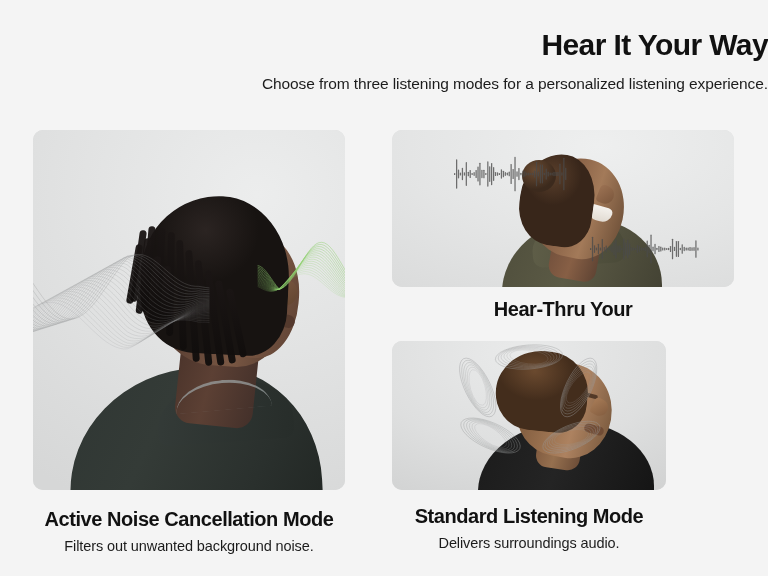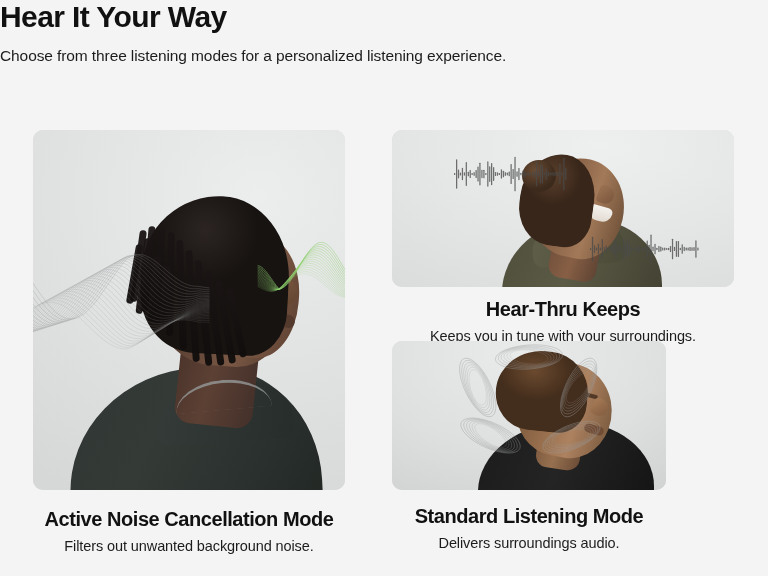--- a/index.html
+++ b/index.html
@@ -17,21 +17,21 @@
     -webkit-font-smoothing: antialiased;
   }
 
   .page {
     position: relative;
     width: 768px;
     height: 576px;
   }
 
   
-  .header { text-align: left; }
+  .header { padding-top: 28px; text-align: right; }
 
   .headline {
     font-size: 30px;
     font-weight: bold;
     letter-spacing: -0.6px;
     color: #111111;
     line-height: 1.1;
   }
 
   .subheadline {
@@ -609,22 +609,21 @@
             <rect x="295.5" y="117.5" width="1.25" height="3.0" fill="#4a4a4a" opacity="0.78" rx="0.6"></rect>
             <rect x="297.4" y="117.0" width="1.25" height="4.0" fill="#4a4a4a" opacity="0.78" rx="0.6"></rect>
             <rect x="299.4" y="117.2" width="1.25" height="3.7" fill="#4a4a4a" opacity="0.78" rx="0.6"></rect>
             <rect x="301.4" y="117.1" width="1.25" height="3.8" fill="#4a4a4a" opacity="0.78" rx="0.6"></rect>
             <rect x="303.3" y="110.3" width="1.25" height="17.5" fill="#4a4a4a" opacity="0.78" rx="0.6"></rect>
             <rect x="305.3" y="117.4" width="1.25" height="3.2" fill="#4a4a4a" opacity="0.78" rx="0.6"></rect>
           </svg>
       </div>
 
       <div class="caption caption-tr">
-        <div class="mode-title">Hear-Thru Keeps</div>
-        <div class="mode-desc">Keeps you in tune with your surroundings.</div>
+        <div class="mode-title">Hear-Thru Your</div>
       </div>
     </div>
 
     <div class="card card-br">
       <div class="photo photo-br">
         <div class="st-bg"></div>
 
         <svg class="fx" id="st-rings-back" viewBox="0 0 342 149" preserveAspectRatio="none">
             <ellipse cx="107" cy="58" rx="16.0" ry="40.0" fill="none" stroke="#9a9c9d" stroke-width="0.65" opacity="0.72" transform="rotate(-26 107 58)"></ellipse>
             <ellipse cx="107" cy="58" rx="14.6" ry="36.6" fill="none" stroke="#9a9c9d" stroke-width="0.65" opacity="0.65" transform="rotate(-24 107 58)"></ellipse>

